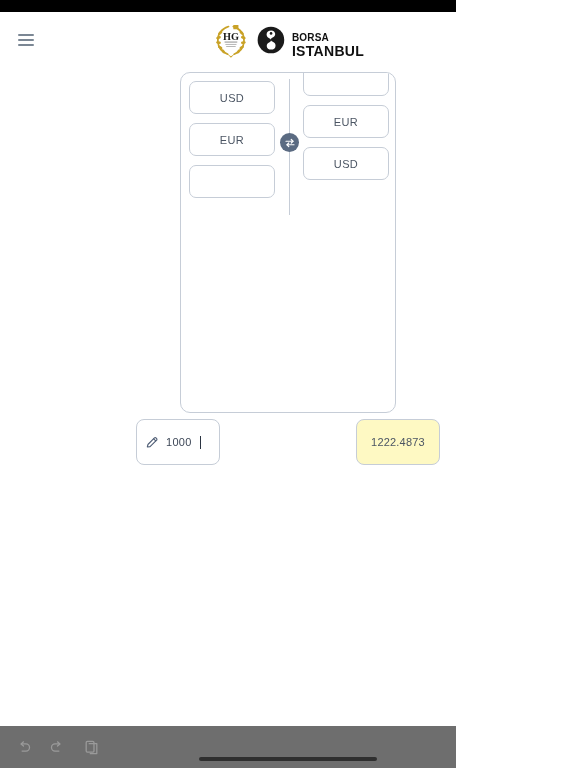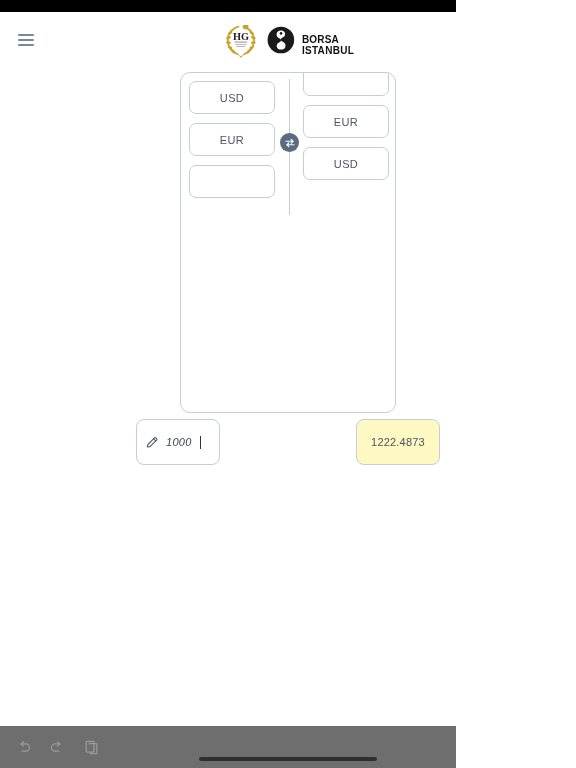--- a/index.html
+++ b/index.html
@@ -76,21 +76,21 @@
     line-height: 1;
     color: #111111;
   }
   .bist-wordmark .line1 {
     font-size: 10px;
     font-weight: bold;
     letter-spacing: 0.2px;
     margin-top: 11px;
   }
   .bist-wordmark .line2 {
-    font-size: 10px;
+    font-size: 14px;
     font-weight: bold;
     letter-spacing: 0.3px;
     margin-top: 1px;
   }
 
   .phone-btn {
     width: 28px; height: 28px;
     display: flex; align-items: center; justify-content: center;
     cursor: pointer;
     background: none; border: none;
@@ -183,21 +183,20 @@
     left: 136px; top: 0;
     width: 84px; height: 46px;
     border: 1px solid #c6cdd7;
     border-radius: 8px;
     background: #ffffff;
     display: flex;
     align-items: center;
     padding-left: 8px;
     gap: 7px;
     cursor: text;
-    font-style: italic;
   }
 
   .amount-value {
     font-size: 11px;
     color: #3d4757;
     letter-spacing: 0.3px;
     position: relative;
   }
   .caret {
     display: inline-block;

